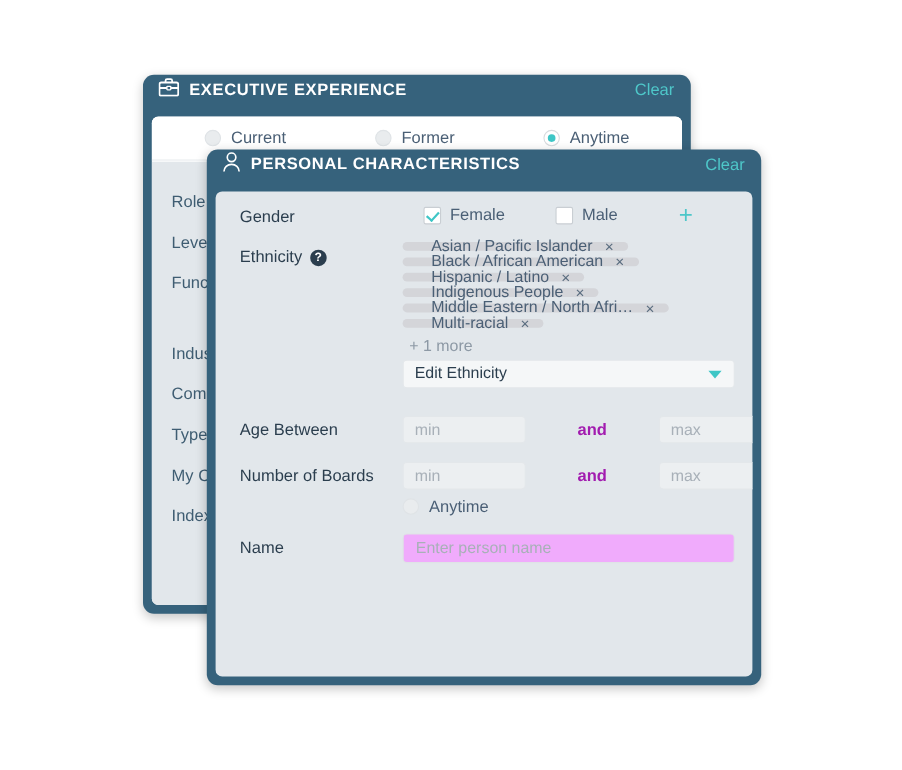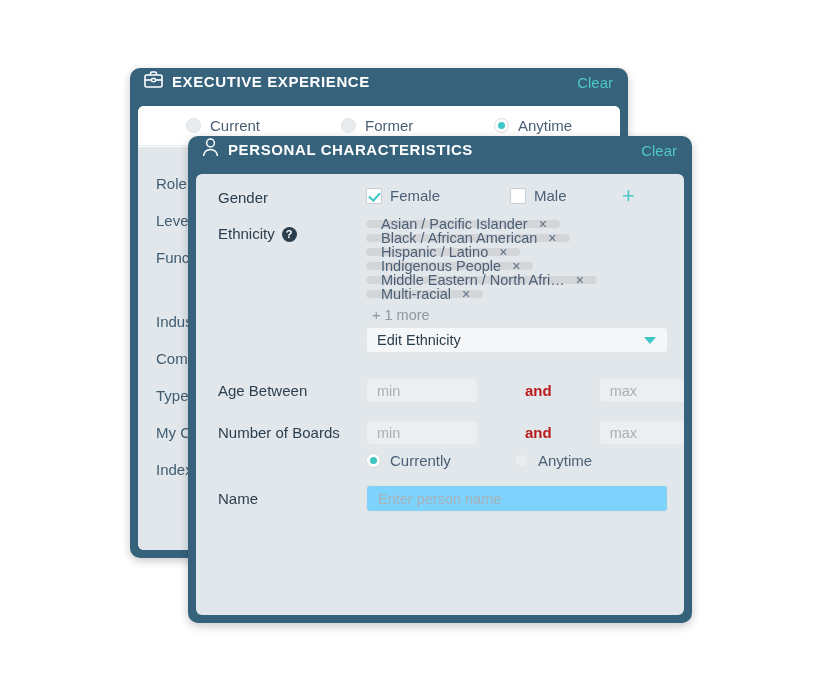--- a/index.html
+++ b/index.html
@@ -198,21 +198,21 @@
     color: #4a5f75;
     font-size: 15px;
   }
 
   .gender-opts {
     display: flex;
     align-items: center;
     padding-top: 3px;
   }
   .gender-opt { display: flex; align-items: center; cursor: pointer; }
-  .gender-opt.female { width: 144px; }
+  .gender-opt.female { width: 120px; margin-left: 19px; }
   .gender-opt.male { width: 112px; }
   .plus-btn {
     color: #4ec7c9;
     font-size: 22px;
     line-height: 16px;
     cursor: pointer;
     font-weight: 300;
   }
 
   .help-icon {
@@ -229,21 +229,21 @@
     margin-left: 7px;
     flex: 0 0 auto;
   }
 
   .tags { display: block; }
   .tag {
     display: inline-flex;
     align-items: center;
     background: #d4d5d9;
     border-radius: 13px;
-    padding: 4px 13px 4px 15px;
+    padding: 4px 13px 4px 26px;
     margin-bottom: 6px;
     font-size: 14.5px;
     color: #4a5f75;
     white-space: nowrap;
     cursor: default;
   }
   .tag-x {
     margin-left: 11px;
     color: #5b6e80;
     font-size: 14px;
@@ -291,34 +291,34 @@
     border-radius: 4px;
     box-sizing: border-box;
     padding: 0 10px;
     font-size: 14.5px;
     color: #2b3e4e;
     font-family: "Liberation Sans", sans-serif;
     outline: none;
   }
   .num-input::placeholder { color: #a8b0b8; }
   .and-word {
-    color: #b91c1c;
+    color: #a21caf;
     font-size: 15px;
     font-weight: bold;
     margin: 0 16px;
   }
 
   .board-radios { display: flex; align-items: center; padding-top: 7px; }
   .board-radios .opt { display: flex; align-items: center; cursor: pointer; }
   .board-radios .opt.currently { width: 148px; }
 
   .name-input {
     width: 302px;
     height: 27px;
-    background: #7dd3fc;
+    background: #f0abfc;
     border: 1px solid #dfe3e6;
     border-radius: 4px;
     box-sizing: border-box;
     padding: 0 11px;
     font-size: 14.5px;
     color: #2b3e4e;
     font-family: "Liberation Sans", sans-serif;
     outline: none;
   }
   .name-input::placeholder { color: #a8b0b8; }
@@ -465,24 +465,20 @@
 
       <div class="pc-row">
         <div class="pc-label">Number of Boards</div>
         <div class="pc-field">
           <div class="minmax-row">
             <input class="num-input" type="text" placeholder="min" style="">
             <span class="and-word">and</span>
             <input class="num-input" type="text" placeholder="max" style="">
           </div>
           <div class="board-radios">
-            <span class="opt currently">
-              <span class="radio checked"></span>
-              <span class="radio-label">Currently</span>
-            </span>
             <span class="opt">
               <span class="radio"></span>
               <span class="radio-label">Anytime</span>
             </span>
           </div>
         </div>
       </div>
 
       <div class="spacer-md"></div>
 

